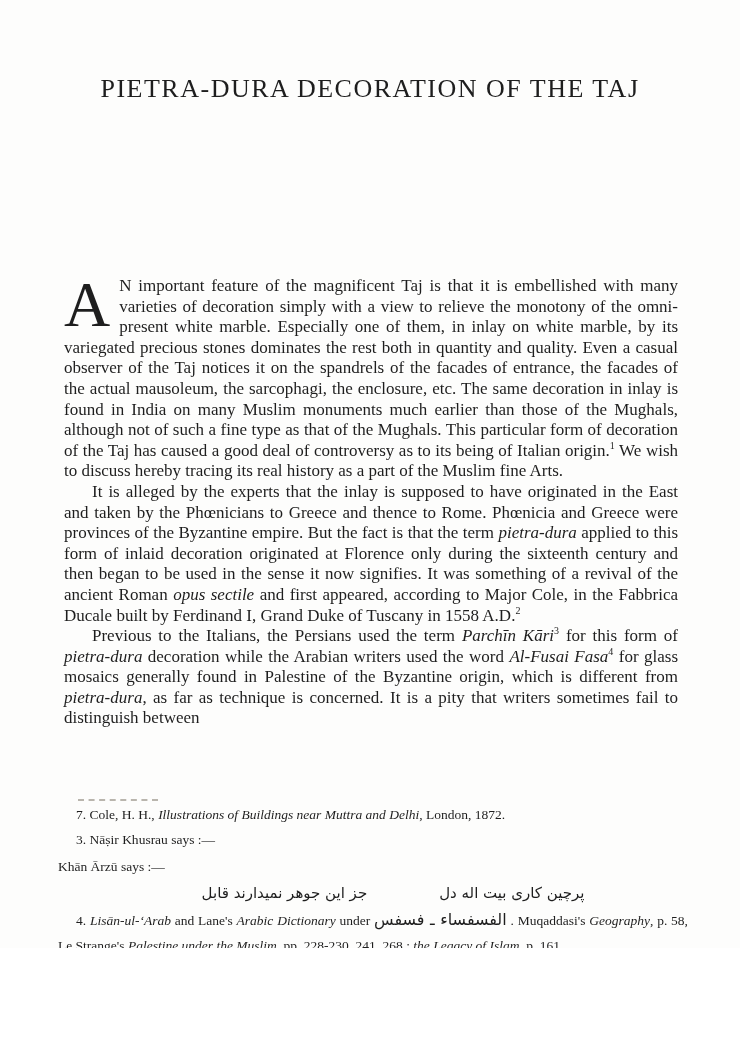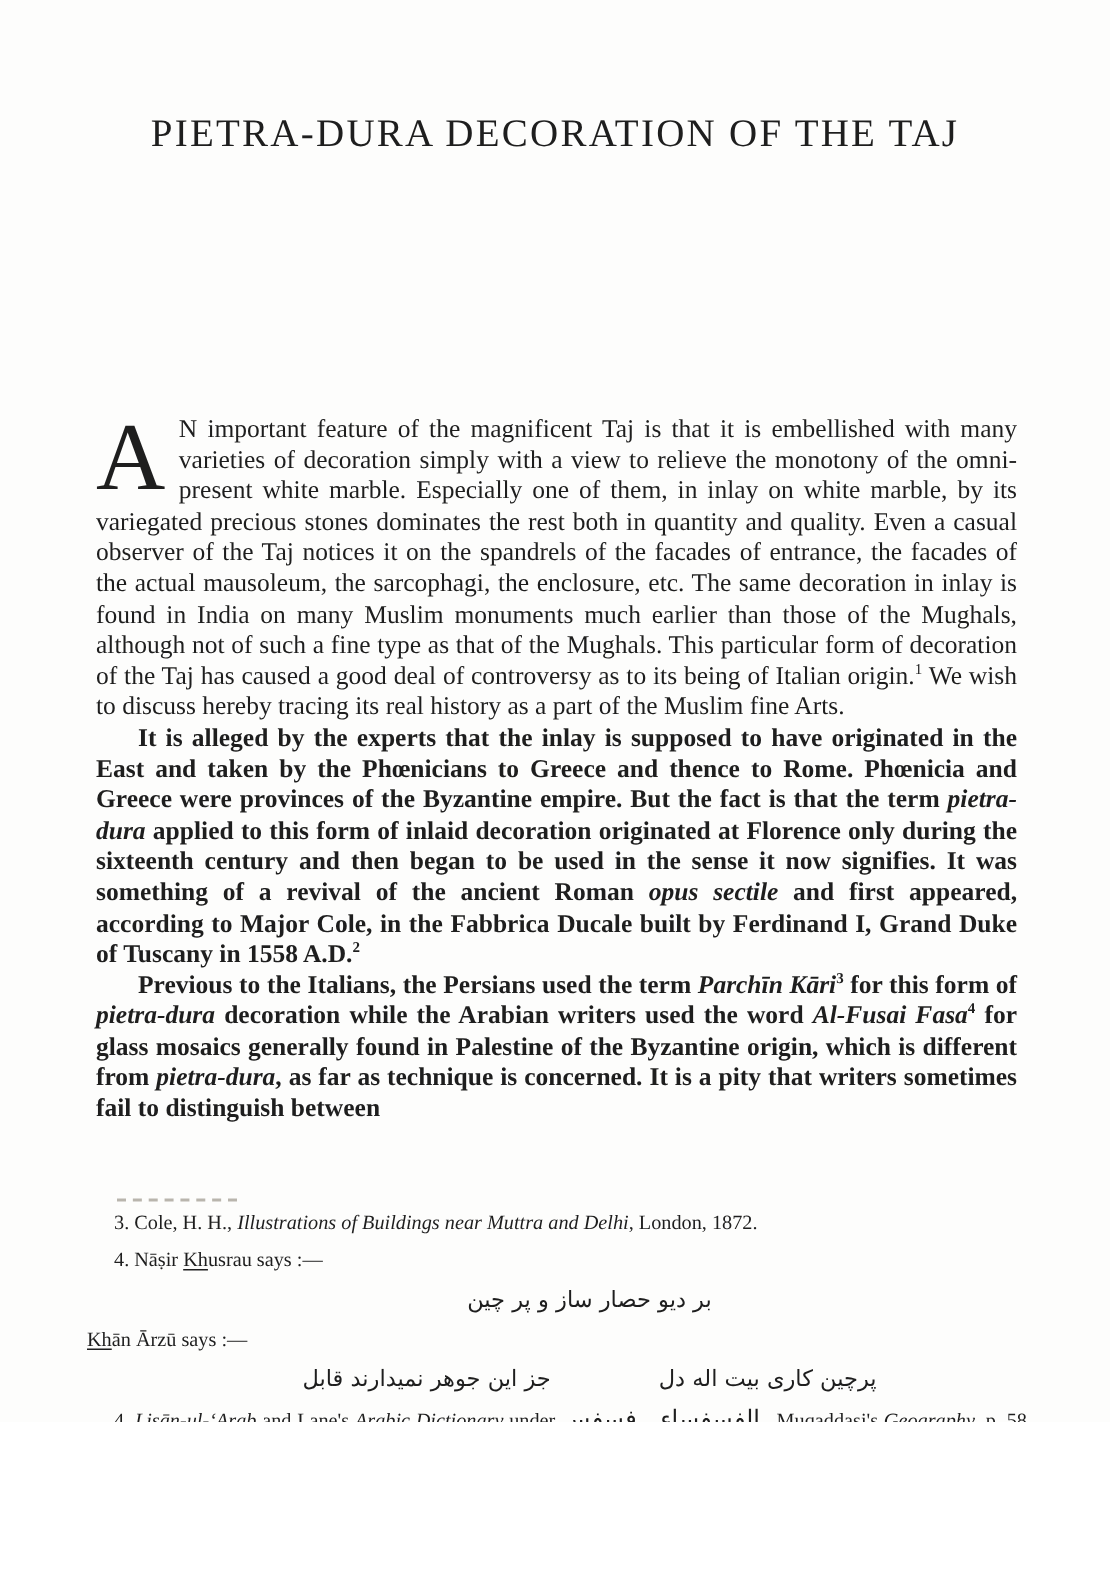--- a/index.html
+++ b/index.html
@@ -32,33 +32,33 @@
   .body-text {
     position: absolute;
     top: 276px;
     left: 64px;
     right: 62px;
     font-size: 17px;
     line-height: 20.6px;
     text-align: justify;
   }
   .para { margin: 0; }
-  .para.indent { text-indent: 28px; font-weight: bold; }
+  .para.indent { text-indent: 28px; }
   .dropcap {
     float: left;
     font-size: 64px;
     line-height: 52px;
     padding: 3px 9px 0 0;
   }
   sup {
     font-size: 10px;
     line-height: 0;
     vertical-align: super;
   }
-  .u { text-decoration: underline; text-underline-offset: 2px; }
+  .u { text-underline-offset: 2px; }
   .footnote-rule {
     position: absolute;
     top: 799px;
     left: 78px;
     width: 80px;
     border-top: 2px dashed #b9b5ad;
   }
   .footnotes {
     position: absolute;
     top: 802px;
@@ -99,24 +99,23 @@
     <p class="para">
       <span class="dropcap">A</span><span><span>N important feature of the magnificent Taj is that it is embellished with many varieties of decoration simply with a view to relieve the monotony of the omni-present white marble. Especially one of them, in inlay on white marble, by its variegated precious stones dominates the rest both in quantity and quality. Even a casual observer of the Taj notices it on the spandrels of the facades of entrance, the facades of the actual mausoleum, the sarcophagi, the enclosure, etc. The same decoration in inlay is found in India on many Muslim monuments much earlier than those of the Mughals, although not of such a fine type as that of the Mughals. This particular form of decoration of the Taj has caused a good deal of controversy as to its being of Italian origin.</span><sup>1</sup><span> We wish to discuss hereby tracing its real history as a part of the Muslim fine Arts.</span></span>
     </p>
     <p class="para indent"><span>It is alleged by the experts that the inlay is supposed to have originated in the East and taken by the Phœnicians to Greece and thence to Rome. Phœnicia and Greece were provinces of the Byzantine empire. But the fact is that the term </span><i>pietra-dura</i><span> applied to this form of inlaid decoration originated at Florence only during the sixteenth century and then began to be used in the sense it now signifies. It was something of a revival of the ancient Roman </span><i>opus sectile</i><span> and first appeared, according to Major Cole, in the Fabbrica Ducale built by Ferdinand I, Grand Duke of Tuscany in 1558 A.D.</span><sup>2</sup></p>
     <p class="para indent"><span>Previous to the Italians, the Persians used the term </span><i>Parchīn Kāri</i><sup>3</sup><span> for this form of </span><i>pietra-dura</i><span> decoration while the Arabian writers used the word </span><i>Al-Fusai Fasa</i><sup>4</sup><span> for glass mosaics generally found in Palestine of the Byzantine origin, which is different from </span><i>pietra-dura</i><span>, as far as technique is concerned. It is a pity that writers sometimes fail to distinguish between</span></p>
   </div>
 
   <div class="footnote-rule"></div>
 
   <div class="footnotes">
-    <p class="fn"><span>3. Cole, H. H., </span><i>Illustrations of Buildings near Muttra and Delhi</i><span>, London, 1872.</span></p>
-    <p class="fn"><span>4. Nāṣir </span><span class="u">Kh</span><span>usrau says :—</span></p>
+    <p class="fn"><span>7. Cole, H. H., </span><i>Illustrations of Buildings near Muttra and Delhi</i><span>, London, 1872.</span></p>
+    <p class="fn"><span>3. Nāṣir </span><span class="u">Kh</span><span>usrau says :—</span></p>
     <div class="verse">
-      <span>بر دیو حصار ساز و پر چین</span>
     </div>
     <p class="fn flush"><span class="u">Kh</span><span>ān Ārzū says :—</span></p>
     <div class="verse">
       <span>پرچین کاری بیت اله دل</span>
       <span>جز این جوهر نمیدارند قابل</span>
     </div>
     <p class="fn"><span>4. </span><i>Lisān-ul-ʻArab</i><span> and Lane's </span><i>Arabic Dictionary</i><span> under </span><span class="ar" dir="rtl">الفسفساء ـ فسفس</span><span> . Muqaddasi's </span><i>Geography</i><span>, p. 58, Le Strange's </span><i>Palestine under the Muslim</i><span>, pp. 228-230, 241, 268 ; </span><i>the Legacy of Islam</i><span>, p. 161.</span></p>
   </div>
 
 </div>

